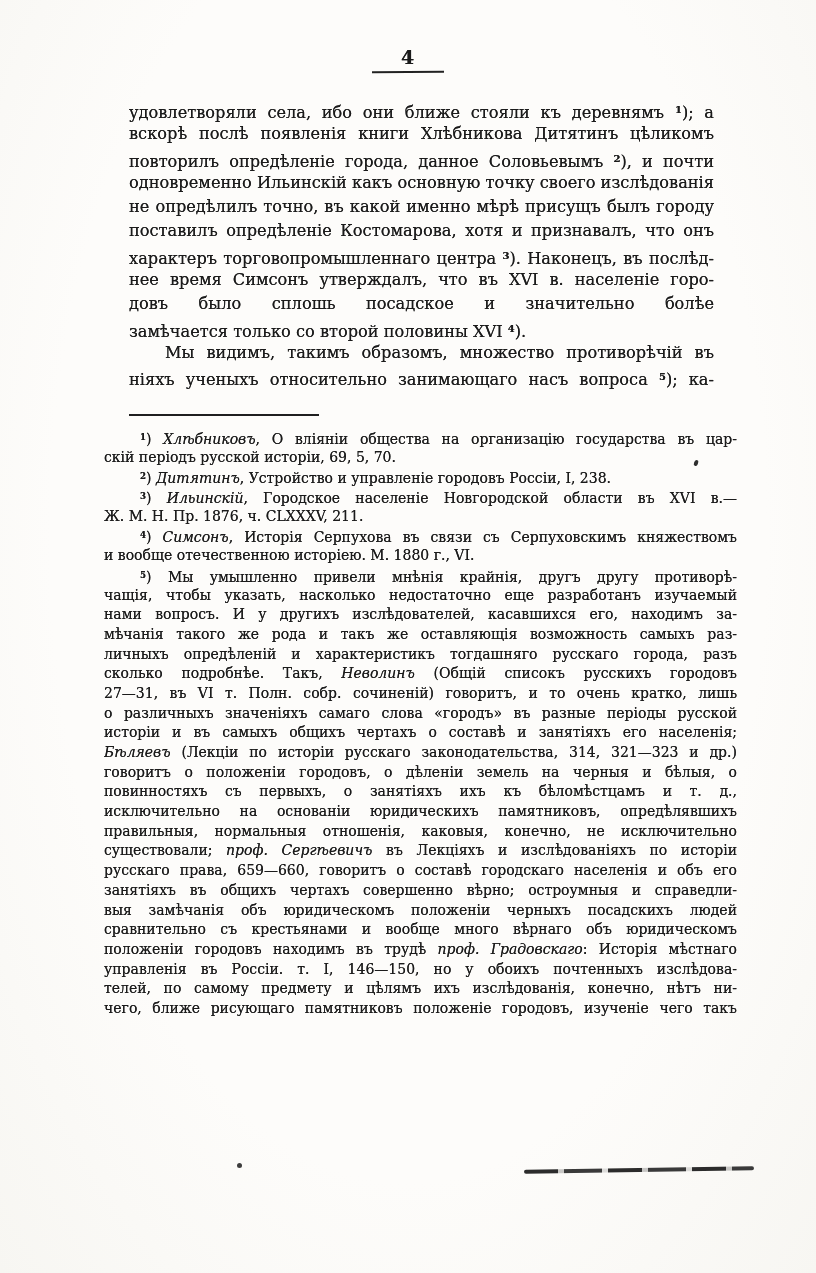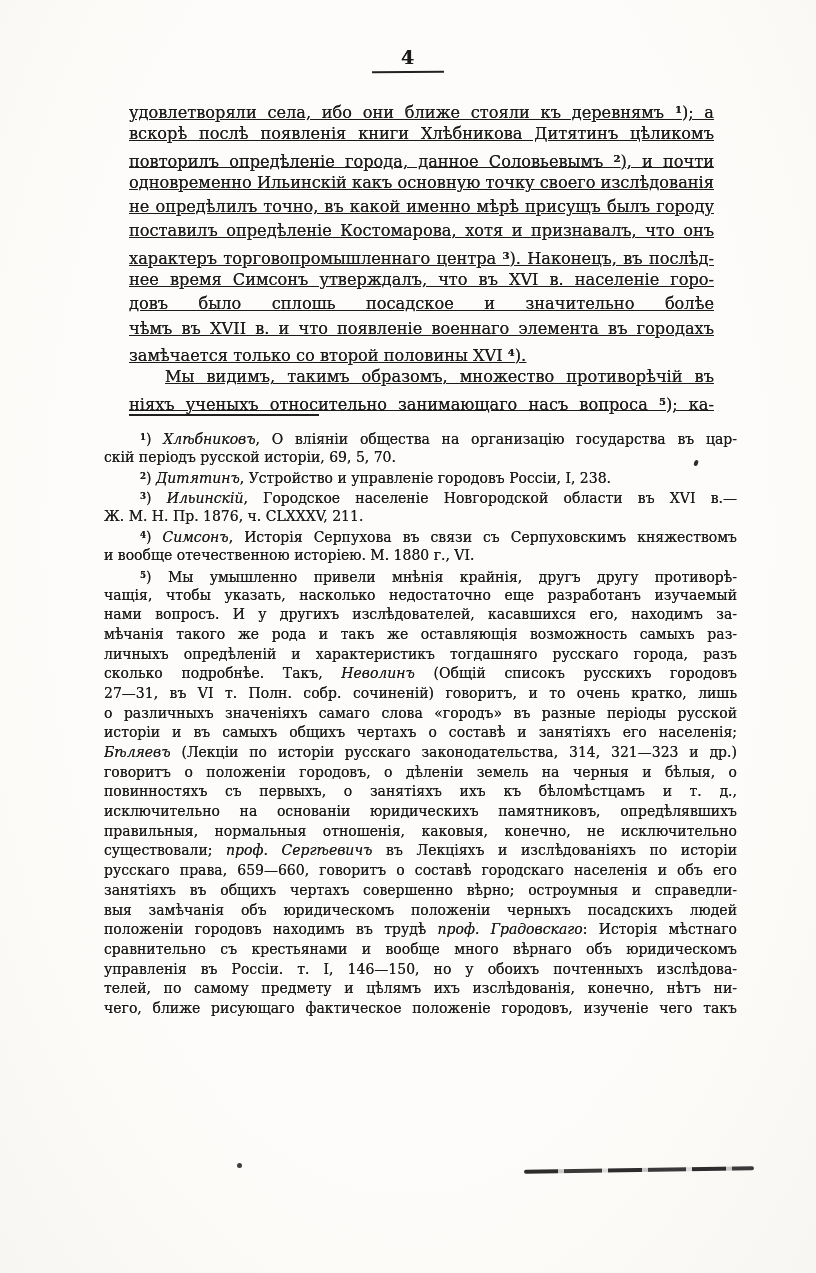--- a/index.html
+++ b/index.html
@@ -40,21 +40,20 @@
     transform: rotate(-0.3deg);
   }
 
   
   .main-block {
     position: absolute;
     left: 129px;
     top: 98px;
     width: 585px;
     font-size: 16.2px;
-    text-decoration: underline;
   }
   .main-block .tl { height: 24.3px; line-height: 24.3px; }
 
   
   .footnote-sep {
     position: absolute;
     left: 129px;
     top: 414px;
     width: 190px;
     height: 2px;
@@ -135,21 +134,20 @@
       <div>
         <div class="tl"><span>удовлетворяли села, ибо они ближе стояли къ деревнямъ </span><span class="sup">1</span><span>); а</span></div>
         <div class="tl"><span>вскорѣ послѣ появленія книги Хлѣбникова Дитятинъ цѣликомъ</span></div>
         <div class="tl"><span>повторилъ опредѣленіе города, данное Соловьевымъ </span><span class="sup">2</span><span>), и почти</span></div>
         <div class="tl"><span>одновременно Ильинскій какъ основную точку своего изслѣдованія</span></div>
         <div class="tl"><span>не опредѣлилъ точно, въ какой именно мѣрѣ присущъ былъ городу</span></div>
         <div class="tl"><span>поставилъ опредѣленіе Костомарова, хотя и признавалъ, что онъ</span></div>
         <div class="tl"><span>характеръ торговопромышленнаго центра </span><span class="sup">3</span><span>). Наконецъ, въ послѣд-</span></div>
         <div class="tl"><span>нее время Симсонъ утверждалъ, что въ XVI в. населеніе горо-</span></div>
         <div class="tl"><span>довъ было сплошь посадское и значительно болѣе многочисленное,</span></div>
-        <div class="tl"><span>чѣмъ въ XVII в. и что появленіе военнаго элемента въ городахъ</span></div>
         <div class="tl no-j"><span>замѣчается только со второй половины XVI </span><span class="sup">4</span><span>).</span></div>
       </div>
       <div>
         <div class="tl ind"><span>Мы видимъ, такимъ образомъ, множество противорѣчій въ мнѣ-</span></div>
         <div class="tl"><span>ніяхъ ученыхъ относительно занимающаго насъ вопроса </span><span class="sup">5</span><span>); ка-</span></div>
       </div>
     </div>
 
   <div class="footnote-sep"></div>
 
@@ -172,24 +170,24 @@
       <div class="tl"><span>исторіи и въ самыхъ общихъ чертахъ о составѣ и занятіяхъ его населенія;</span></div>
       <div class="tl"><span class="it">Бѣляевъ</span><span> (Лекціи по исторіи русскаго законодательства, 314, 321—323 и др.)</span></div>
       <div class="tl"><span>говоритъ о положеніи городовъ, о дѣленіи земель на черныя и бѣлыя, о</span></div>
       <div class="tl"><span>повинностяхъ съ первыхъ, о занятіяхъ ихъ къ бѣломѣстцамъ и т. д.,</span></div>
       <div class="tl"><span>исключительно на основаніи юридическихъ памятниковъ, опредѣлявшихъ</span></div>
       <div class="tl"><span>правильныя, нормальныя отношенія, каковыя, конечно, не исключительно</span></div>
       <div class="tl"><span>существовали; </span><span class="it">проф. Сергѣевичъ</span><span> въ Лекціяхъ и изслѣдованіяхъ по исторіи</span></div>
       <div class="tl"><span>русскаго права, 659—660, говоритъ о составѣ городскаго населенія и объ его</span></div>
       <div class="tl"><span>занятіяхъ въ общихъ чертахъ совершенно вѣрно; остроумныя и справедли-</span></div>
       <div class="tl"><span>выя замѣчанія объ юридическомъ положеніи черныхъ посадскихъ людей</span></div>
+      <div class="tl"><span>сравнительно съ крестьянами и вообще много вѣрнаго объ юридическомъ</span></div>
       <div class="tl"><span>положеніи городовъ находимъ въ трудѣ </span><span class="it">проф. Градовскаго</span><span>: Исторія мѣстнаго</span></div>
-      <div class="tl"><span>сравнительно съ крестьянами и вообще много вѣрнаго объ юридическомъ</span></div>
       <div class="tl"><span>управленія въ Россіи. т. I, 146—150, но у обоихъ почтенныхъ изслѣдова-</span></div>
       <div class="tl"><span>телей, по самому предмету и цѣлямъ ихъ изслѣдованія, конечно, нѣтъ ни-</span></div>
-      <div class="tl"><span>чего, ближе рисующаго фактическое положеніе городовъ, изученіе чего такъ</span></div>
+      <div class="tl"><span>чего, ближе рисующаго памятниковъ положеніе городовъ, изученіе чего такъ</span></div>
     </div>
 
   <div class="scan-smudge-line"></div>
   <div class="scan-dot-1"></div>
   <div class="scan-dot-2"></div>
 
 </div>
 
 </body></html>

